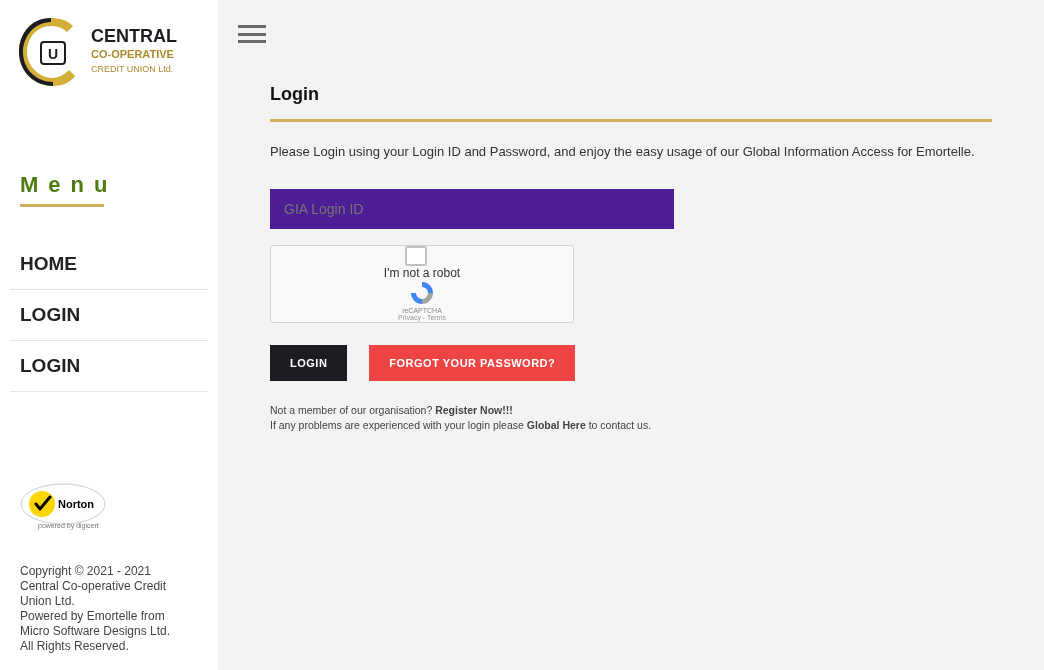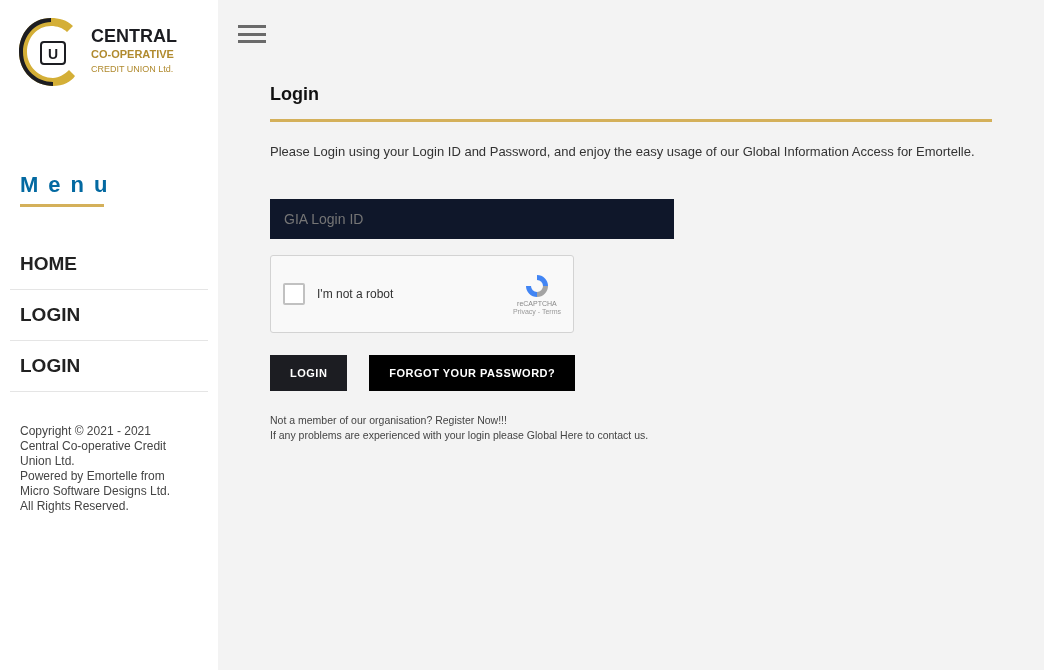--- a/index.html
+++ b/index.html
@@ -27,21 +27,21 @@
 }
 .logo {
   width: 196px;
   height: 80px;
   margin: 0 auto 80px auto;
 }
 .menu-heading {
   font-size: 22px;
   font-weight: 700;
   letter-spacing: 10px;
-  color: #0369a1;
+  color: #4d7c0f;
   margin-left: 10px;
   margin-bottom: 6px;
 }
 .menu-underline {
   width: 84px;
   height: 3px;
   background: #d4b05a;
   margin: 0 0 32px 10px;
 }
 .menu-item {
@@ -106,44 +106,45 @@
 }
 .page-underline {
   width: 100%;
   height: 3px;
   background: #d4b05a;
   margin-bottom: 22px;
 }
 .intro {
   font-size: 13px;
   color: #333;
-  margin-bottom: 40px;
+  margin-bottom: 30px;
 }
 .field {
   width: 404px;
-  background: #0f172a;
+  background: #4c1d95;
   border: none;
   padding: 12px 14px;
   font-size: 14px;
   color: #888;
   margin-bottom: 16px;
   outline: none;
   display: block;
 }
 .recaptcha {
   width: 304px;
   height: 78px;
   background: #f9f9f9;
   border: 1px solid #d3d3d3;
   border-radius: 3px;
   display: flex;
   align-items: center;
   padding: 0 12px 0 12px;
   margin-top: 8px;
   margin-bottom: 22px;
+  flex-direction: column;
 }
 .recaptcha-check {
   width: 22px;
   height: 22px;
   border: 2px solid #c1c1c1;
   border-radius: 2px;
   background: #fff;
   margin-right: 12px;
   cursor: pointer;
 }
@@ -178,34 +179,34 @@
   font-size: 11px;
   font-weight: bold;
   letter-spacing: 0.5px;
   cursor: pointer;
 }
 .btn-dark {
   background: #1c1d22;
   color: #ffffff;
 }
 .btn-gold {
-  background: #000000;
+  background: #ef4444;
   color: #ffffff;
 }
 .note {
   font-size: 10.5px;
   color: #444;
   line-height: 1.45;
 }
 .note a {
   color: #444;
   text-decoration: none;
 }
 .note .strong {
-  font-weight: normal;
+  font-weight: bold;
 }
 </style>
 </head>
 <body>
 
 <aside class="sidebar">
   <div class="logo">
     <svg viewBox="0 0 196 80" width="196" height="80">
 
       <g>
@@ -220,20 +221,29 @@
     </svg>
   </div>
 
   <div class="menu-heading">Menu</div>
   <div class="menu-underline"></div>
 
   <div class="menu-item">HOME</div>
   <div class="menu-item">LOGIN</div>
   <div class="menu-item">LOGIN</div>
 
+  <div class="norton">
+    <svg viewBox="0 0 86 50" width="86" height="50">
+      <ellipse cx="43" cy="22" rx="42" ry="20" fill="#ffffff" stroke="#cfcfcf" stroke-width="1"></ellipse>
+      <circle cx="22" cy="22" r="13" fill="#ffd600"></circle>
+      <path d="M16 22 L20 27 L30 15" stroke="#000" stroke-width="3" fill="none" stroke-linecap="round" stroke-linejoin="round"></path>
+      <text x="38" y="26" font-size="11" font-weight="bold" fill="#000">Norton</text>
+      <text x="18" y="46" font-size="7" fill="#777">powered by digicert</text>
+    </svg>
+  </div>
 
   <div class="footer-text">
     <p>Copyright © 2021 - 2021 Central Co-operative Credit Union Ltd.</p>
     <p>Powered by Emortelle from Micro Software Designs Ltd.</p>
     <p>All Rights Reserved.</p>
   </div>
 </aside>
 
 <main class="main">
   <div class="topbar">

